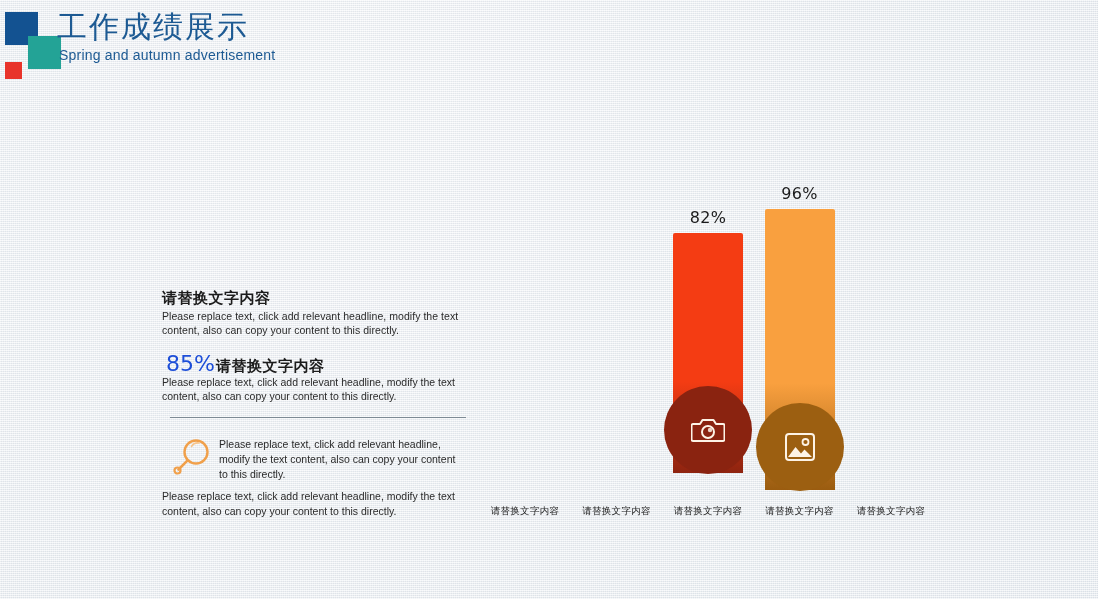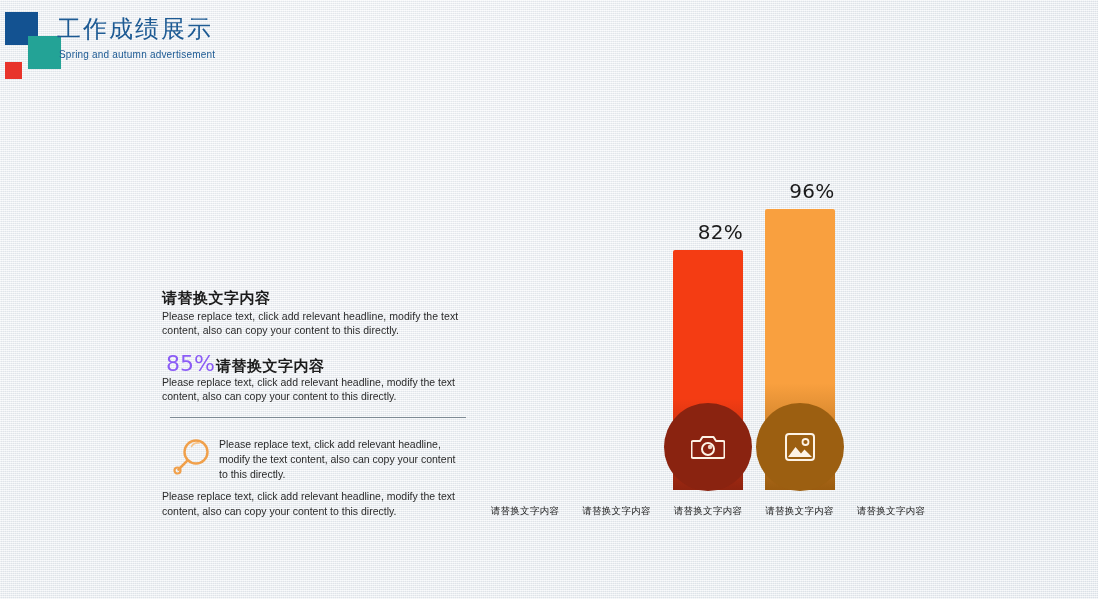--- a/index.html
+++ b/index.html
@@ -20,44 +20,44 @@
   #stage{position:absolute;inset:0;}
 
   
   .logo{position:absolute;}
   .sq-blue{left:5px;top:12px;width:33px;height:33px;background:#135291;}
   .sq-teal{left:28px;top:36px;width:33px;height:33px;background:#23a396;}
   .sq-red{left:5px;top:62px;width:17px;height:17px;background:#e8342b;}
 
   .title-cn{
     position:absolute;left:57px;top:12px;
-    font-size:24px;line-height:34px;color:#1d5a93;letter-spacing:2px;
-    font-family:Liberation Sans, sans-serif;
+    font-size:30px;line-height:34px;color:#1d5a93;letter-spacing:2px;
+    font-family:Liberation Mono, monospace;
   }
   .title-en{
     position:absolute;left:59px;top:46px;
-    font-size:10px;line-height:18px;color:#1d5a93;letter-spacing:.2px;
+    font-size:14px;line-height:18px;color:#1d5a93;letter-spacing:.2px;
   }
 
   
   .lead-cn{
     position:absolute;left:162px;top:288px;
     font-size:15px;line-height:20px;color:#1c1c1c;font-weight:bold;letter-spacing:.5px;
     font-family:"DejaVu Sans","Liberation Sans",sans-serif;
   }
   .body-a{
     position:absolute;left:162px;top:309px;width:308px;
     font-size:10.5px;line-height:14px;color:#2b2b2b;letter-spacing:.05px;
   }
   .pct-row{
     position:absolute;left:166px;top:352px;
     display:flex;align-items:baseline;
   }
   .pct-big{
-    font-size:22px;line-height:24px;color:#8b5cf6;letter-spacing:0;
+    font-size:22px;line-height:24px;color:#1d4ed8;letter-spacing:0;
     font-family:"DejaVu Sans","Liberation Sans",sans-serif;
   }
   .pct-cn{
     font-size:15px;line-height:20px;color:#1c1c1c;font-weight:bold;letter-spacing:.5px;
     font-family:"DejaVu Sans","Liberation Sans",sans-serif;margin-left:1px;
   }
   .body-b{
     position:absolute;left:162px;top:375px;width:308px;
     font-size:10.5px;line-height:14px;color:#2b2b2b;
   }
@@ -79,22 +79,22 @@
   .bar-group{position:absolute;bottom:0;}
   .bar{
     position:absolute;left:0;bottom:0;width:70px;border-radius:2px 2px 0 0;
   }
   .bar-circle{
     position:absolute;left:-9px;bottom:-1px;width:88px;height:88px;border-radius:50%;
     display:flex;align-items:center;justify-content:center;
   }
   .bar-circle svg{display:block;}
   .val-label{
-    position:absolute;width:70px;text-align:right;
-    font-size:20px;color:#1b1b1b;letter-spacing:.3px;
+    position:absolute;width:70px;text-align:center;
+    font-size:16px;color:#1b1b1b;letter-spacing:.3px;
     font-family:"DejaVu Sans","Liberation Sans",sans-serif;
   }
   .cat-label{
     position:absolute;width:86px;left:-8px;text-align:center;
     font-size:9.5px;color:#1c1c1c;letter-spacing:.3px;
     font-family:"DejaVu Sans","Liberation Sans",sans-serif;
   }
 </style>
 </head>
 <body>
@@ -129,21 +129,21 @@
       <circle cx="7.5" cy="36.5" r="3" fill="none" stroke="#f0a04b" stroke-width="2.2"></circle>
     </svg>
   </div>
   <div class="feature-text">Please replace text, click add relevant headline, modify the text content, also can copy your content to this directly.</div>
 
   <div class="footer-text">Please replace text, click add relevant headline, modify the text content, also can copy your content to this directly.</div>
 
   <div id="chart">
       <div class="cat-label" style="left: 482px; top: 505px;">请替换文字内容</div>
       <div class="cat-label" style="left: 573.5px; top: 505px;">请替换文字内容</div>
-      <div class="bar-group" style="left: 673px; bottom: 109px; width: 90px; height: 360px;">
+      <div class="bar-group" style="left: 673px; bottom: 126px; width: 90px; height: 360px;">
         <div class="val-label" style="bottom: 246px; left: 0px; position: absolute;">82%</div>
         <div class="bar" style="height: 240px; background: linear-gradient(rgb(244, 60, 19) 0%, rgb(244, 60, 19) 62%, rgb(142, 36, 16) 100%);"></div>
         <div class="bar-circle" style="background: rgb(138, 35, 16);">
           <svg width="34" height="28" viewBox="0 0 34 28">
             <path d="M2 8 h7 l2.5-4 h11 L25 8 h7 a1.5 1.5 0 0 1 1.5 1.5 v14 a1.5 1.5 0 0 1 -1.5 1.5 h-30 A1.5 1.5 0 0 1 .5 23.5 v-14 A1.5 1.5 0 0 1 2 8 z" transform="translate(0,0)" fill="none" stroke="#fdf3e6" stroke-width="2" stroke-linejoin="round"></path>
             <circle cx="17" cy="16" r="6" fill="none" stroke="#fdf3e6" stroke-width="2"></circle>
             <circle cx="19" cy="14" r="2.2" fill="#fdf3e6" opacity=".85"></circle>
           </svg>
         </div>
       </div>

